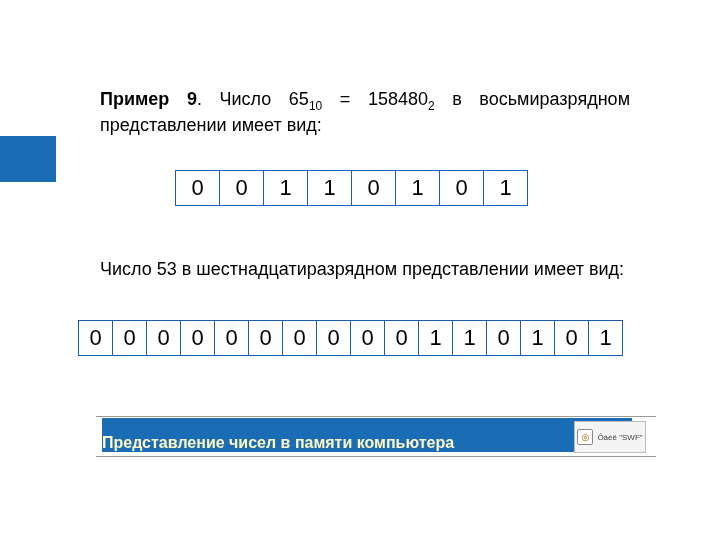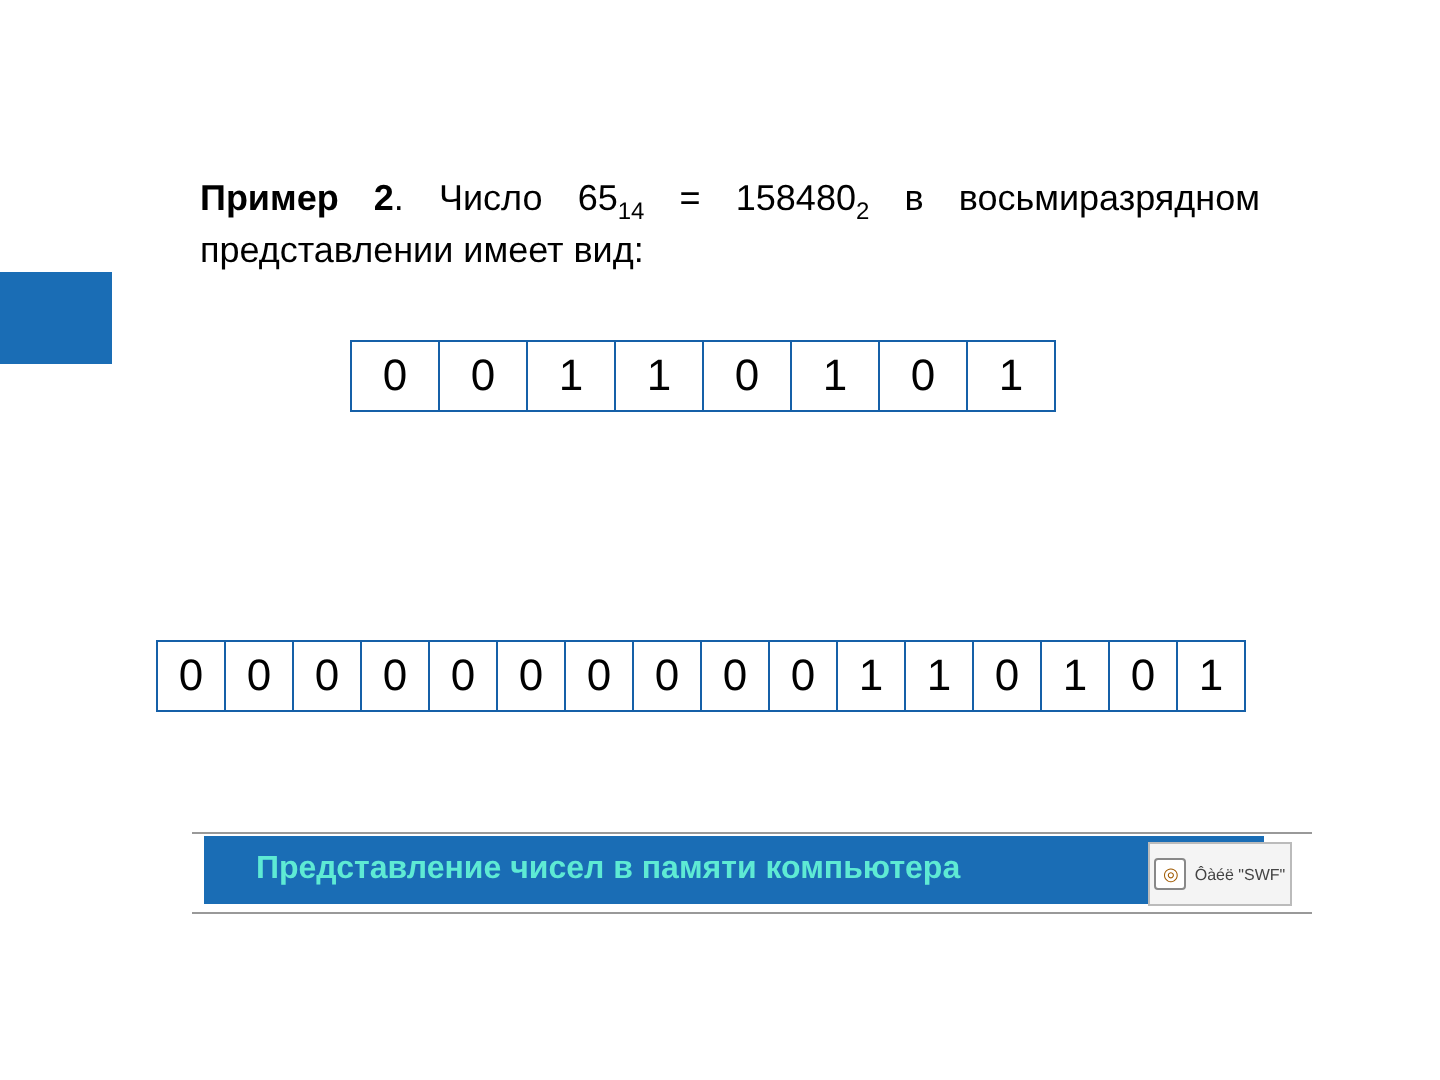--- a/index.html
+++ b/index.html
@@ -89,24 +89,24 @@
     height: 40px;
   }
   .footer-bg {
     position: absolute;
     left: 0;
     top: 2px;
     width: 530px;
     height: 34px;
     background: #1a6db5;
     display: flex;
-    align-items: center;
-    padding-left: 26px;
+    align-items: flex-end;
+    padding-left: 0;
     box-sizing: border-box;
-    color: #5eead4;
+    color: #fef9c3;
     font-size: 16px;
     font-weight: bold;
   }
   .footer-line-top {
     position: absolute;
     left: -6px;
     top: 0;
     width: 560px;
     height: 1px;
     background: #999;
@@ -148,34 +148,35 @@
   }
 </style>
 </head>
 <body>
 
 <div class="slide">
 
   <div class="blue-bar"></div>
 
   <div class="text1">
-    <span class="bold">Пример 2</span><span>. Число 65</span><span class="sub">14</span><span> = 158480</span><span class="sub">2</span><span> в восьмиразрядном представлении имеет вид:</span>
+    <span class="bold">Пример 9</span><span>. Число 65</span><span class="sub">10</span><span> = 158480</span><span class="sub">2</span><span> в восьмиразрядном представлении имеет вид:</span>
   </div>
 
   <div class="row8">
     <div class="cell">0</div>
     <div class="cell">0</div>
     <div class="cell">1</div>
     <div class="cell">1</div>
     <div class="cell">0</div>
     <div class="cell">1</div>
     <div class="cell">0</div>
     <div class="cell">1</div>
   </div>
 
+  <div class="text2">Число 53 в шестнадцатиразрядном представлении имеет вид:</div>
 
   <div class="row16">
     <div class="cell">0</div>
     <div class="cell">0</div>
     <div class="cell">0</div>
     <div class="cell">0</div>
     <div class="cell">0</div>
     <div class="cell">0</div>
     <div class="cell">0</div>
     <div class="cell">0</div>

